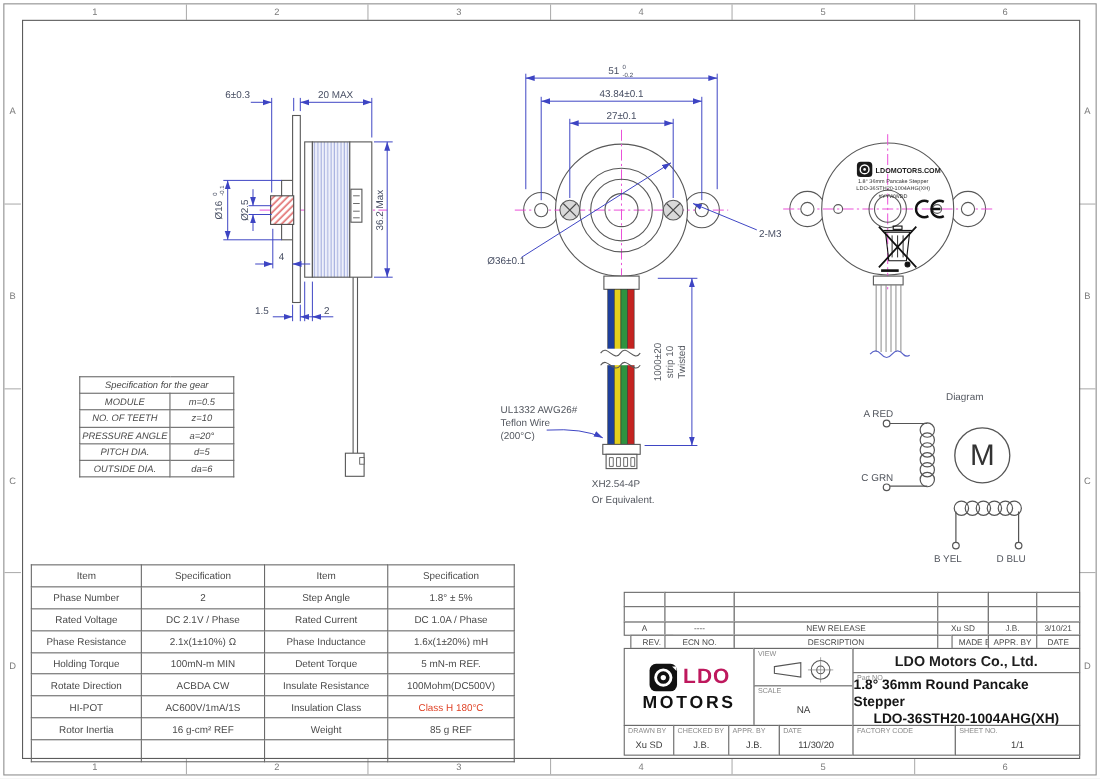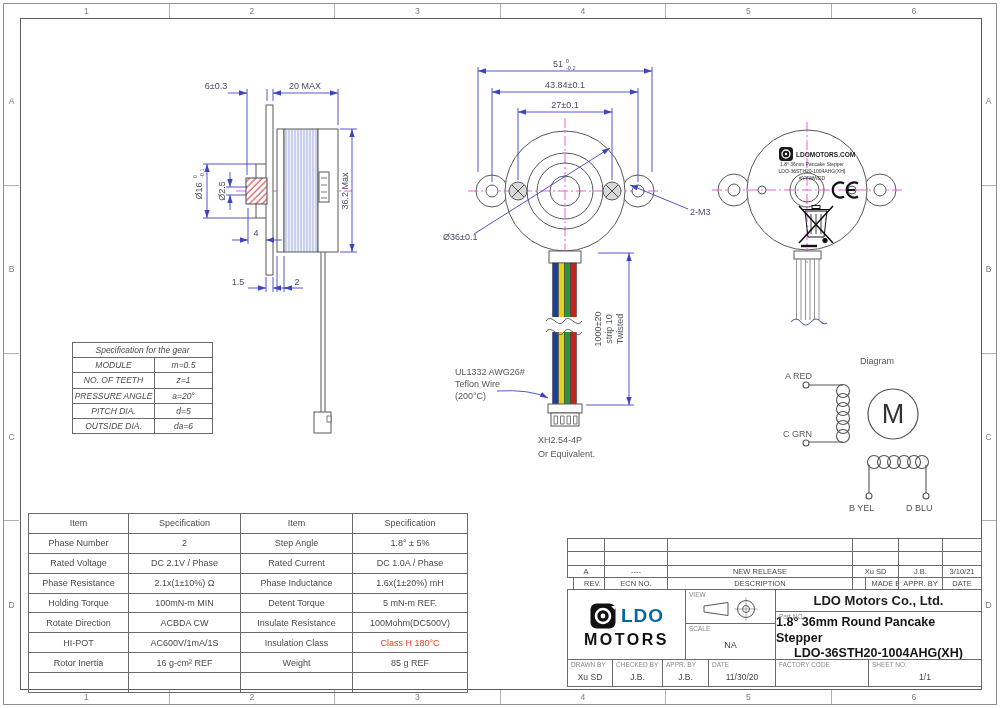--- a/index.html
+++ b/index.html
@@ -30,21 +30,21 @@
   .spec-table{position:absolute;left:28px;top:513px;font-size:9px;color:#4a4a4a;table-layout:fixed;}
   .spec-table td{border:1px solid #6a6a6a;text-align:center;padding:1px 0;height:16.9px;margin-left:31px;}
   .red-text{color:#e04327;}
   
   .title-block{position:absolute;left:567px;top:538px;width:415px;height:149px;color:#4a4a4a;}
   .cell{position:absolute;box-sizing:border-box;border:1px solid #6a6a6a;display:flex;align-items:center;justify-content:center;overflow:hidden;background:#fff;}
   .cell .lbl{position:absolute;top:1px;left:3px;font-size:6.5px;color:#8a8a8a;}
   .rev-cell{font-size:7.5px;}
   .logo-wrap{display:flex;flex-direction:column;align-items:center;line-height:1;}
   .logo-row{display:flex;align-items:center;gap:4px;}
-  .logo-ldo{font-weight:bold;font-size:19px;color:#0369a1;letter-spacing:1px;}
+  .logo-ldo{font-weight:bold;font-size:19px;color:#be185d;letter-spacing:1px;}
   .logo-motors{font-weight:bold;font-size:16px;color:#111;letter-spacing:2.5px;margin-top:2px;}
   .company-name{font-weight:bold;font-size:13px;color:#1d1d1d;}
   .part-lines{display:flex;flex-direction:column;align-items:center;line-height:1.25;font-weight:bold;font-size:12.5px;color:#151515;padding-top:6px;}
   .val{font-size:8.5px;color:#3f3f3f;padding-top:7px;}
   .scale-val{font-size:9px;color:#3f3f3f;padding-top:6px;}
 </style>
 </head>
 <body>
 
 <div class="page">
@@ -301,21 +301,21 @@
     <tbody>
         <tr>
           <td colspan="2">Specification for the gear</td>
         </tr>
     <tr>
           <td>MODULE</td>
           <td>m=0.5</td>
         </tr>
     <tr>
           <td>NO. OF TEETH</td>
-          <td>z=1</td>
+          <td>z=10</td>
         </tr>
     <tr>
           <td>PRESSURE ANGLE</td>
           <td>a=20°</td>
         </tr>
     <tr>
           <td>PITCH DIA.</td>
           <td>d=5</td>
         </tr>
     <tr>

